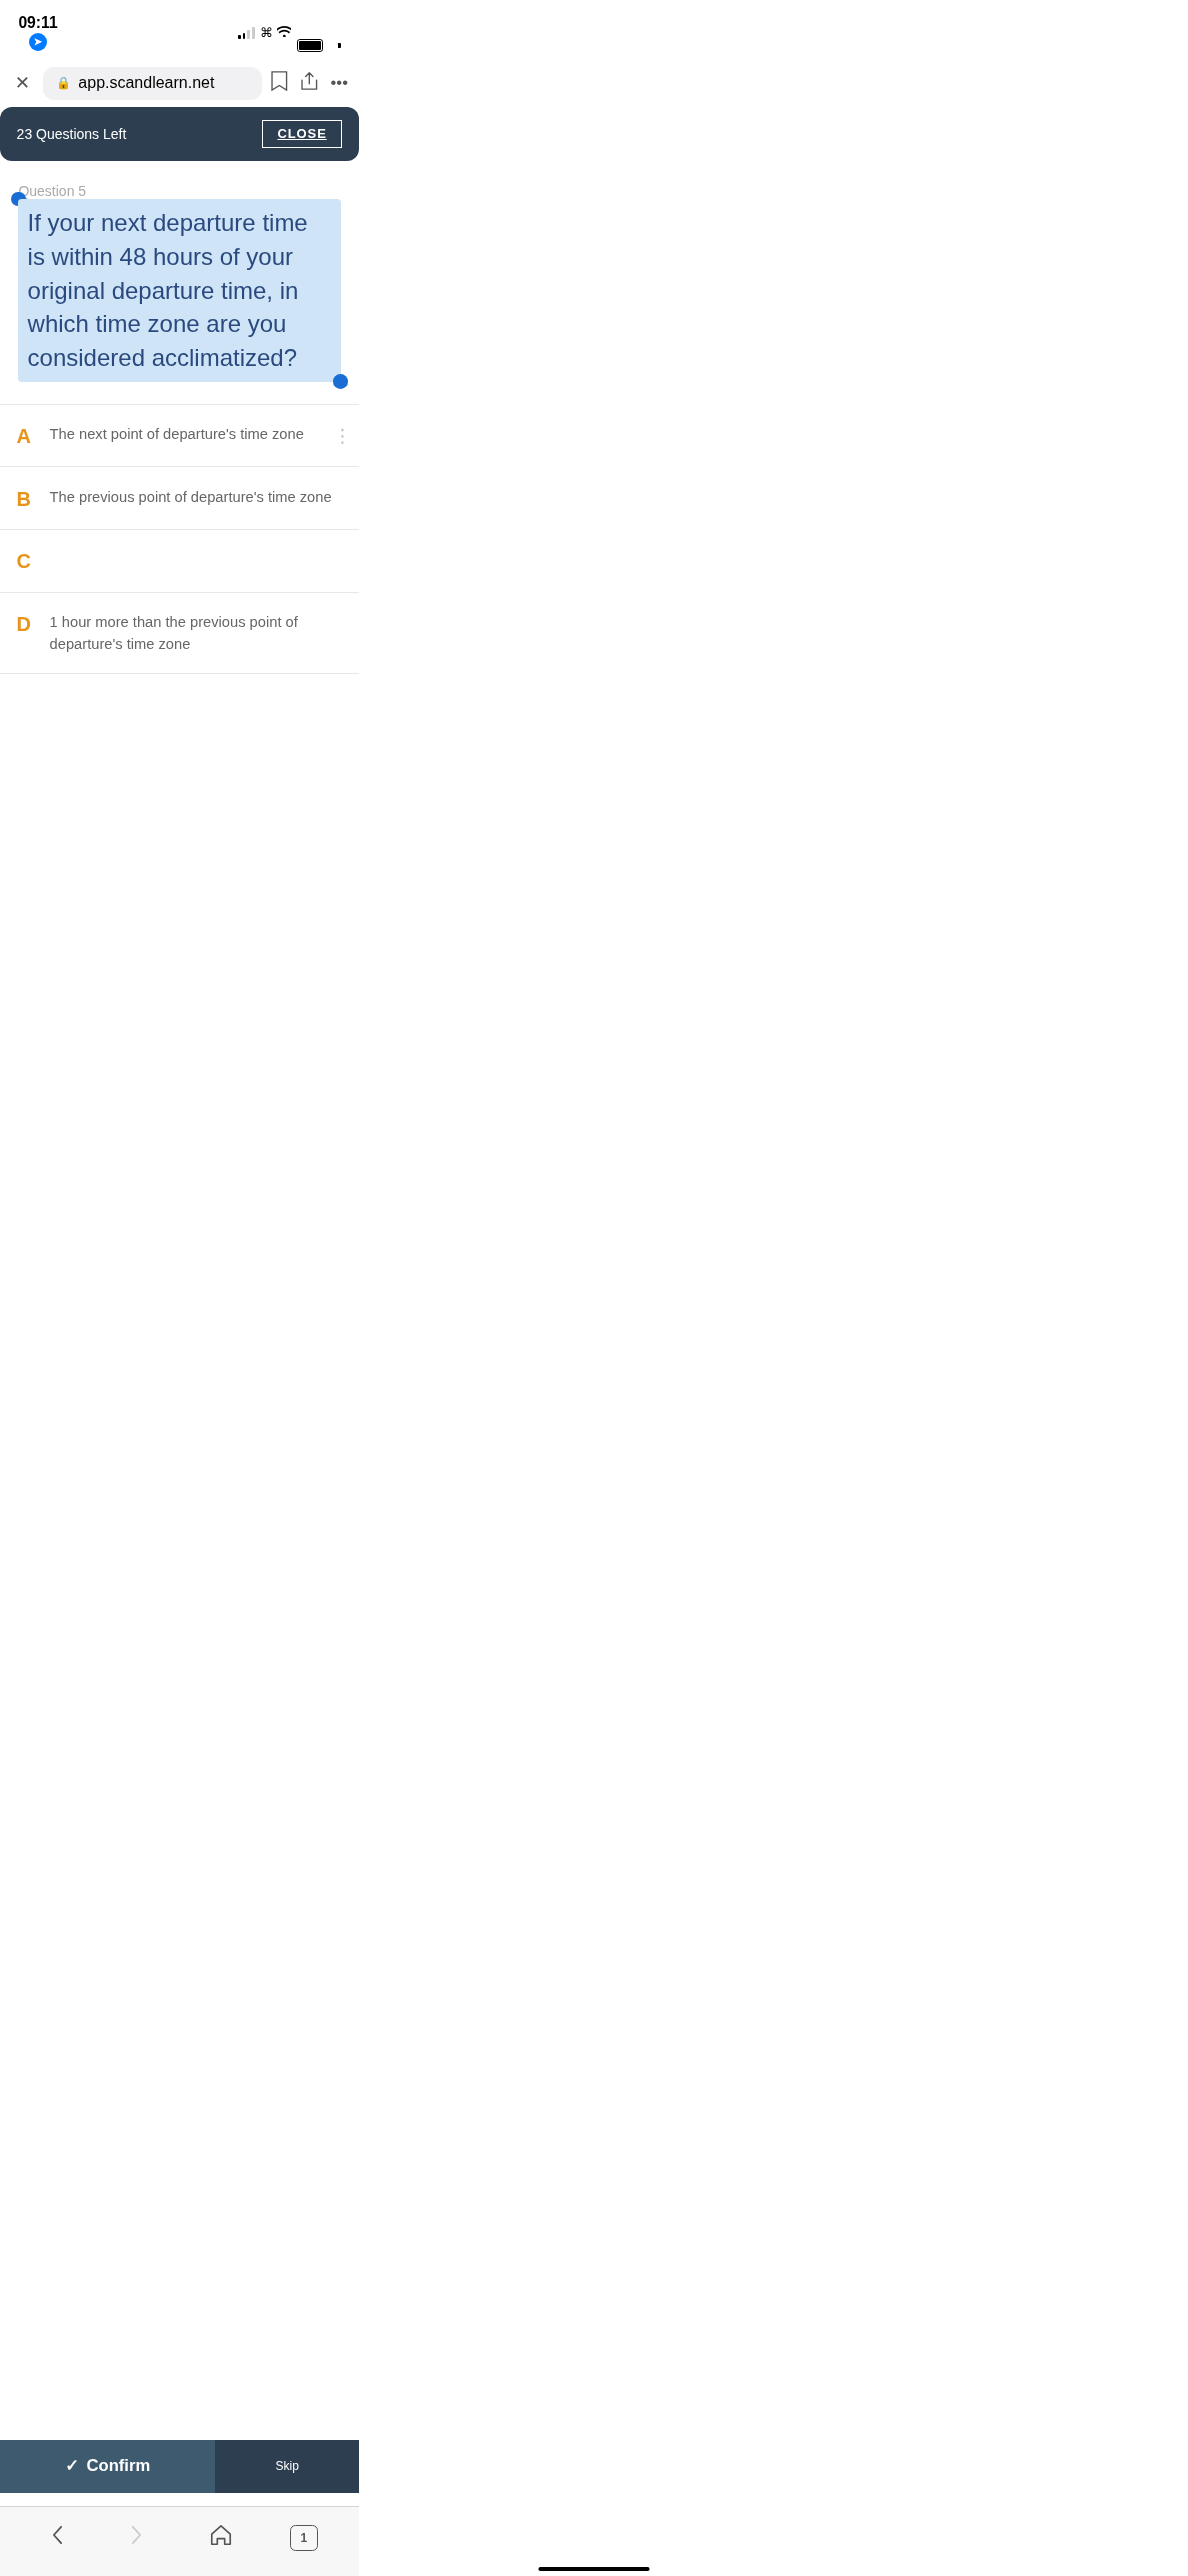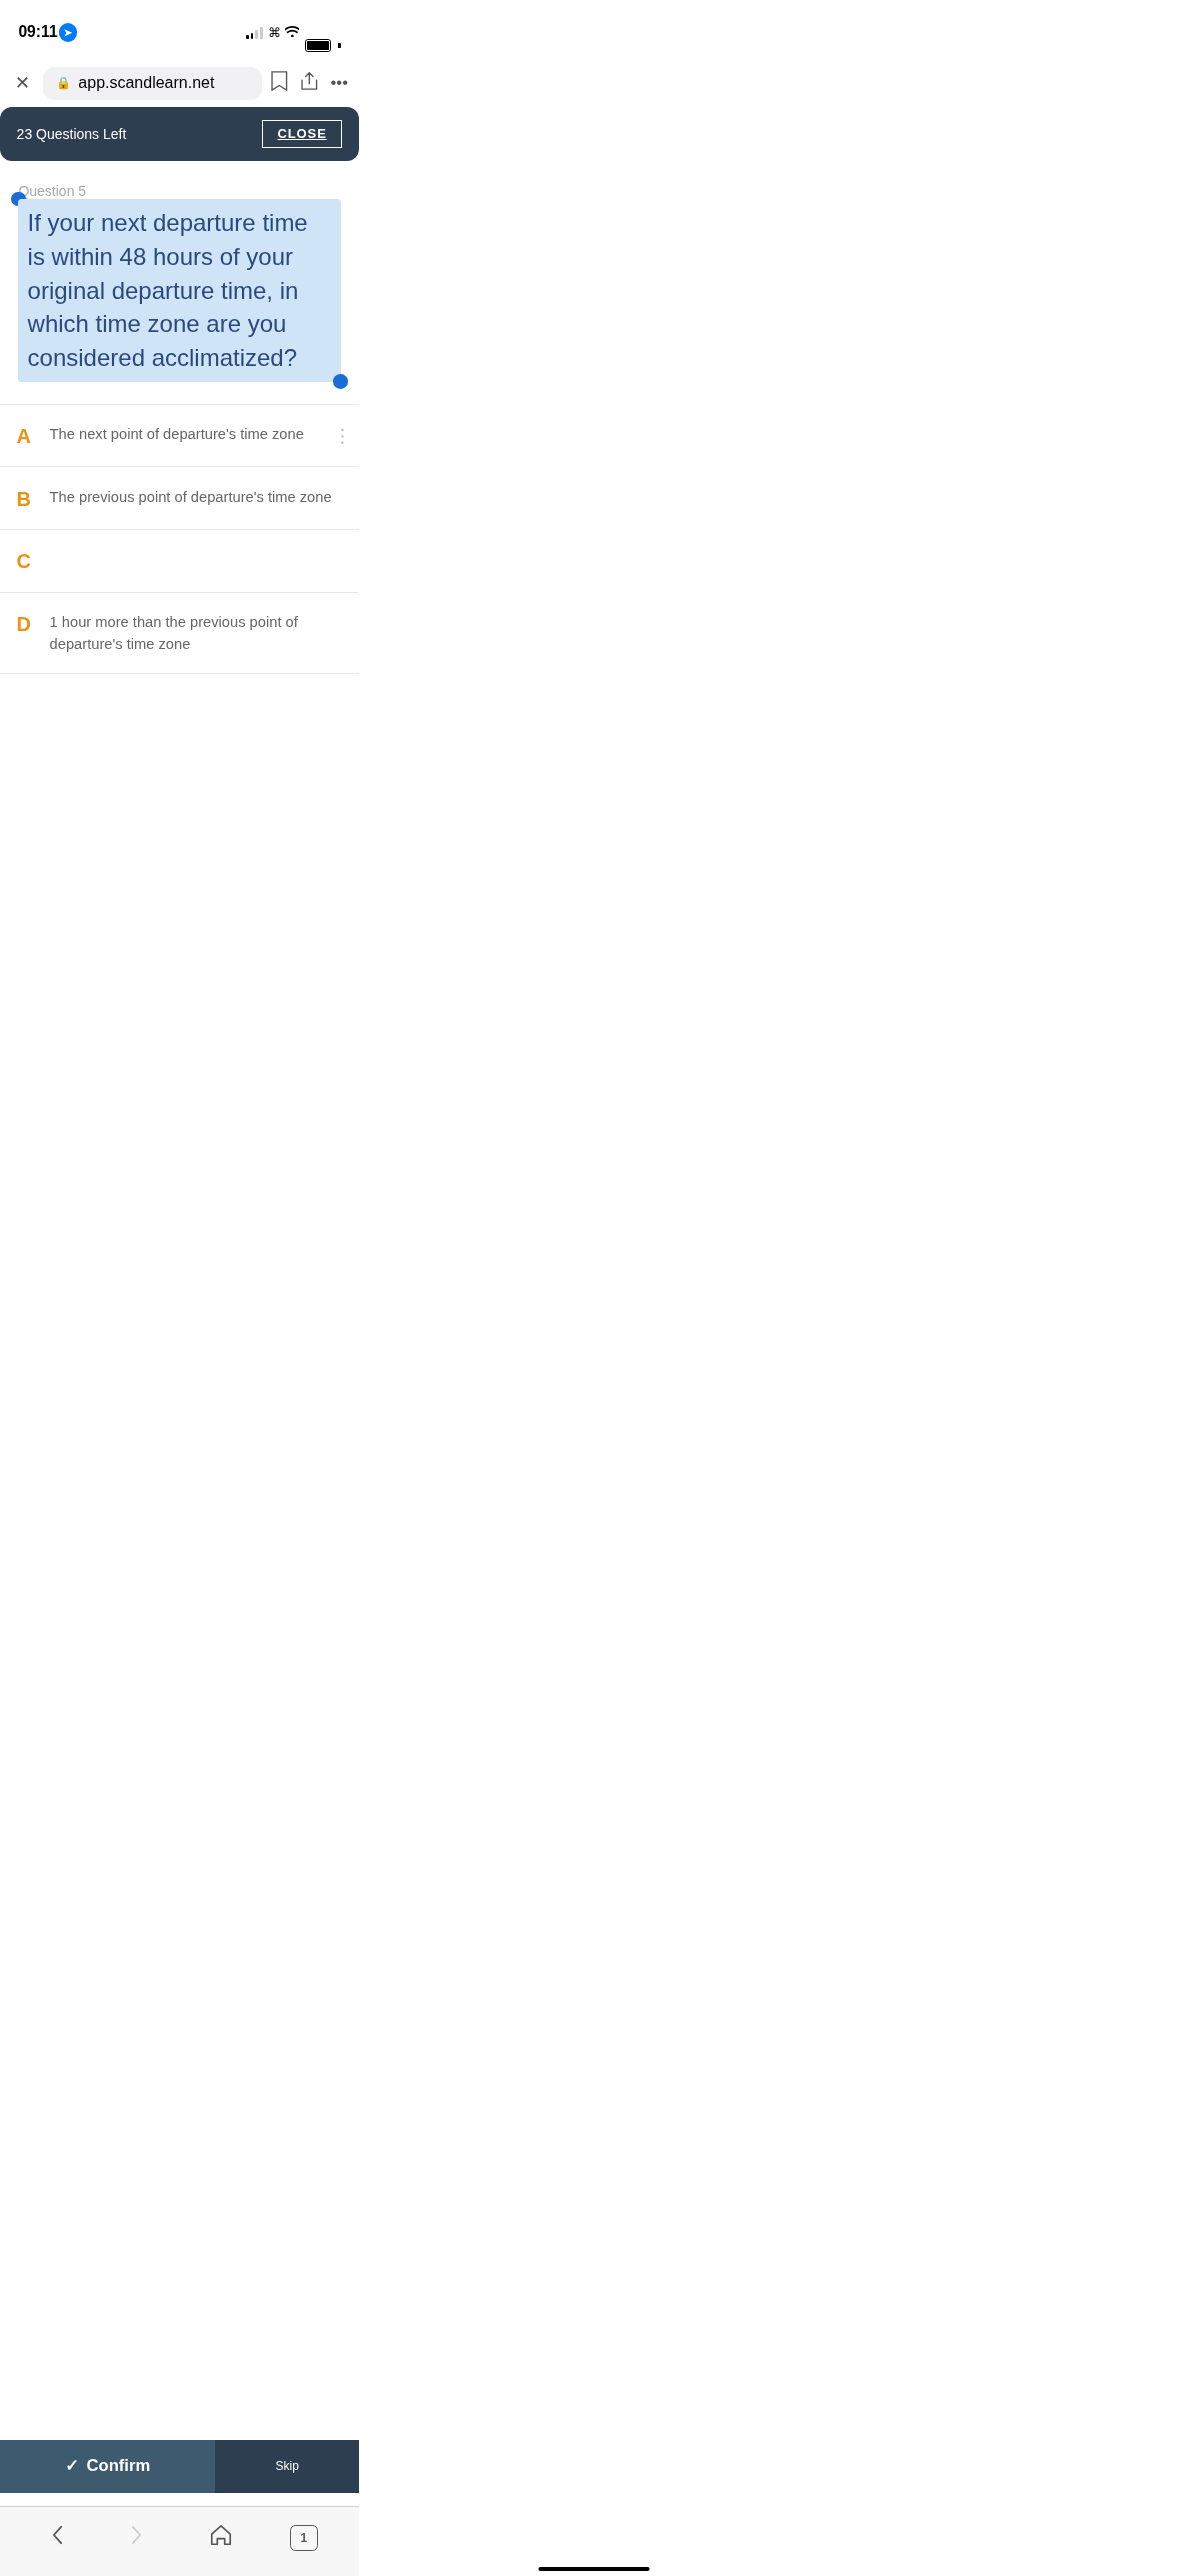--- a/index.html
+++ b/index.html
@@ -21,20 +21,21 @@
       padding: 13px 18.4px 7.4px 18.4px;
       background: #fff;
     }
     .status-time {
       font-size: 15.7px;
       font-weight: 700;
       color: #000;
       display: flex;
       align-items: center;
       gap: 1px;
+      flex-direction: column;
     }
     .location-icon {
       width: 18.4px;
       height: 18.4px;
       background: #007AFF;
       border-radius: 50%;
       display: flex;
       align-items: center;
       justify-content: center;
       color: white;
@@ -61,21 +62,21 @@
     .signal-bars span:nth-child(2) { height: 6.4px; }
     .signal-bars span:nth-child(3) { height: 9.2px; background: #ccc; }
     .signal-bars span:nth-child(4) { height: 12px; background: #ccc; }
     .wifi-icon {
       font-size: 13px;
       color: #000;
     }
     .battery {
       display: flex;
       align-items: center;
-      gap: 7px;
+      gap: 15px;
       margin-top: 26px;
     }
     .battery-body {
       width: 26px;
       height: 13px;
       border: 1.8px solid #000;
       border-radius: 2.8px;
       position: relative;
       display: flex;
       align-items: center;

